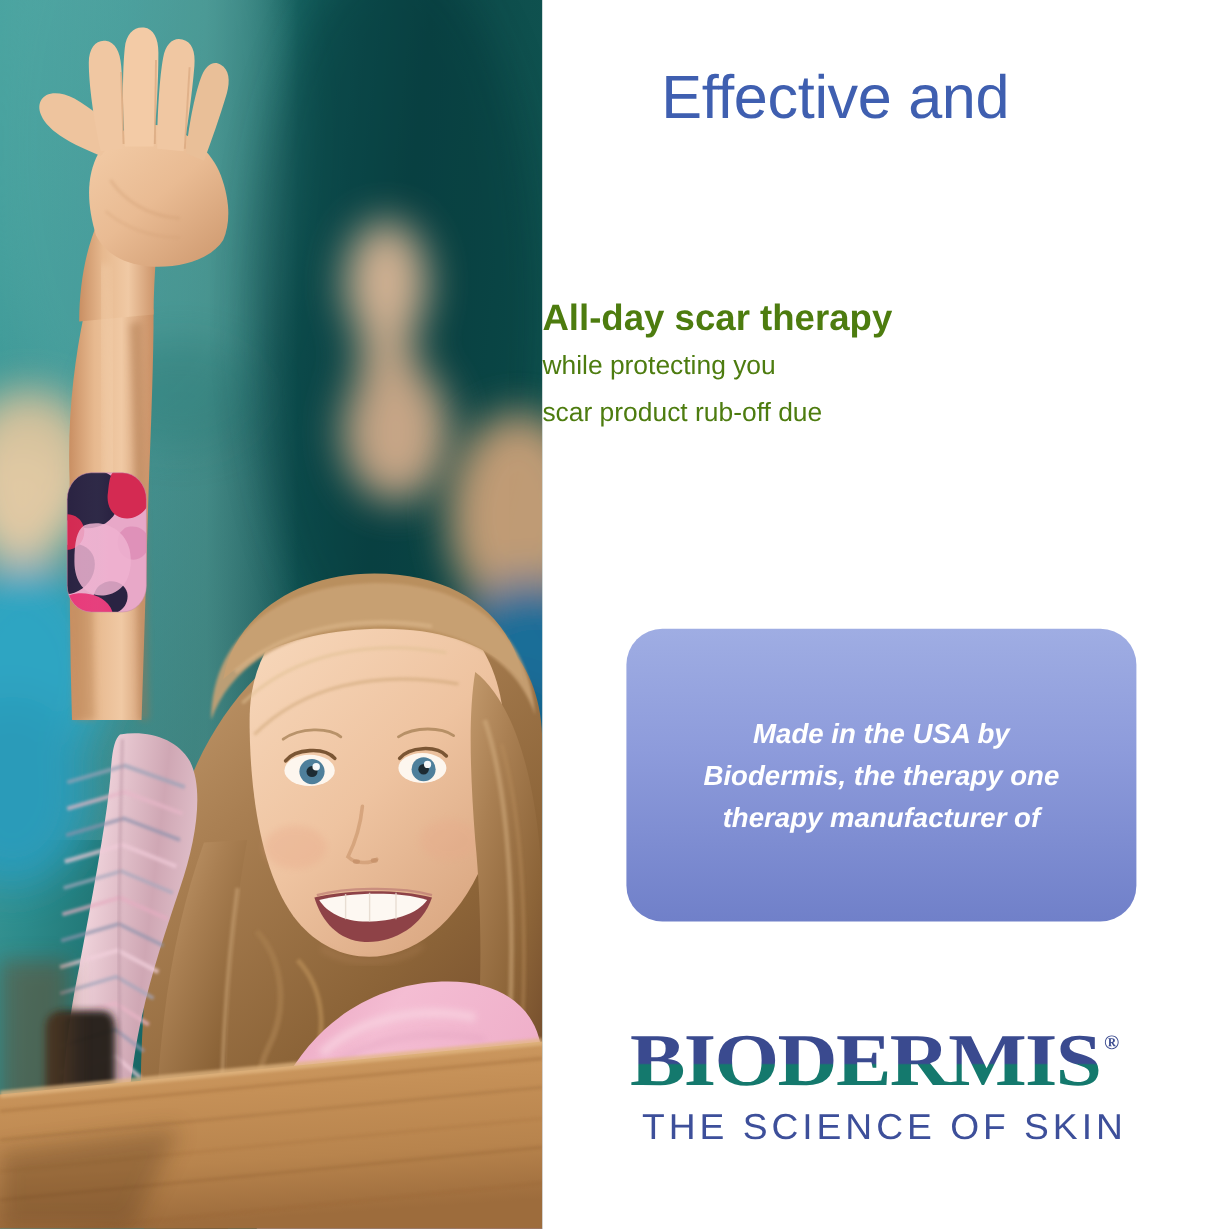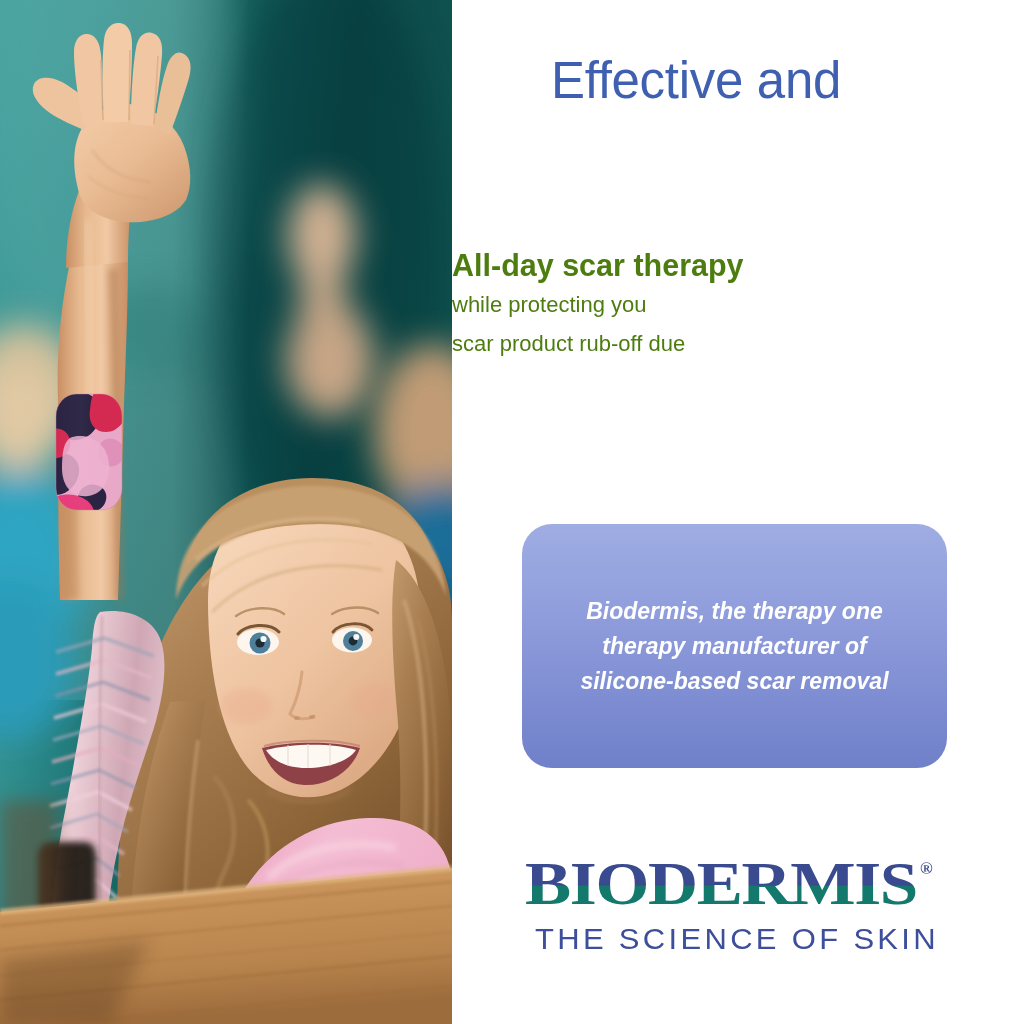--- a/index.html
+++ b/index.html
@@ -357,23 +357,23 @@
     </h1>
 
     <div class="subcopy">
       <span class="sc-line strong">All-day scar therapy</span>
       <span class="sc-line">while protecting you</span>
       <span class="sc-line">scar product rub-off due</span>
     </div>
 
     <div class="callout">
       <div class="callout-text">
+        <span class="co-line">Made in the USA by</span>
         <span class="co-line">Biodermis, the therapy one</span>
         <span class="co-line">therapy manufacturer of</span>
-        <span class="co-line">silicone-based scar removal</span>
       </div>
     </div>
 
     <div class="logo">
       <svg width="430" height="115" viewBox="0 0 430 115" xmlns="http://www.w3.org/2000/svg">
         <defs>
           <linearGradient id="wordG" x1="0" y1="0" x2="0" y2="1">
             <stop offset="0" stop-color="#3a4a8f"></stop>
             <stop offset="0.53" stop-color="#3a4a8f"></stop>
             <stop offset="0.55" stop-color="#14796d"></stop>

